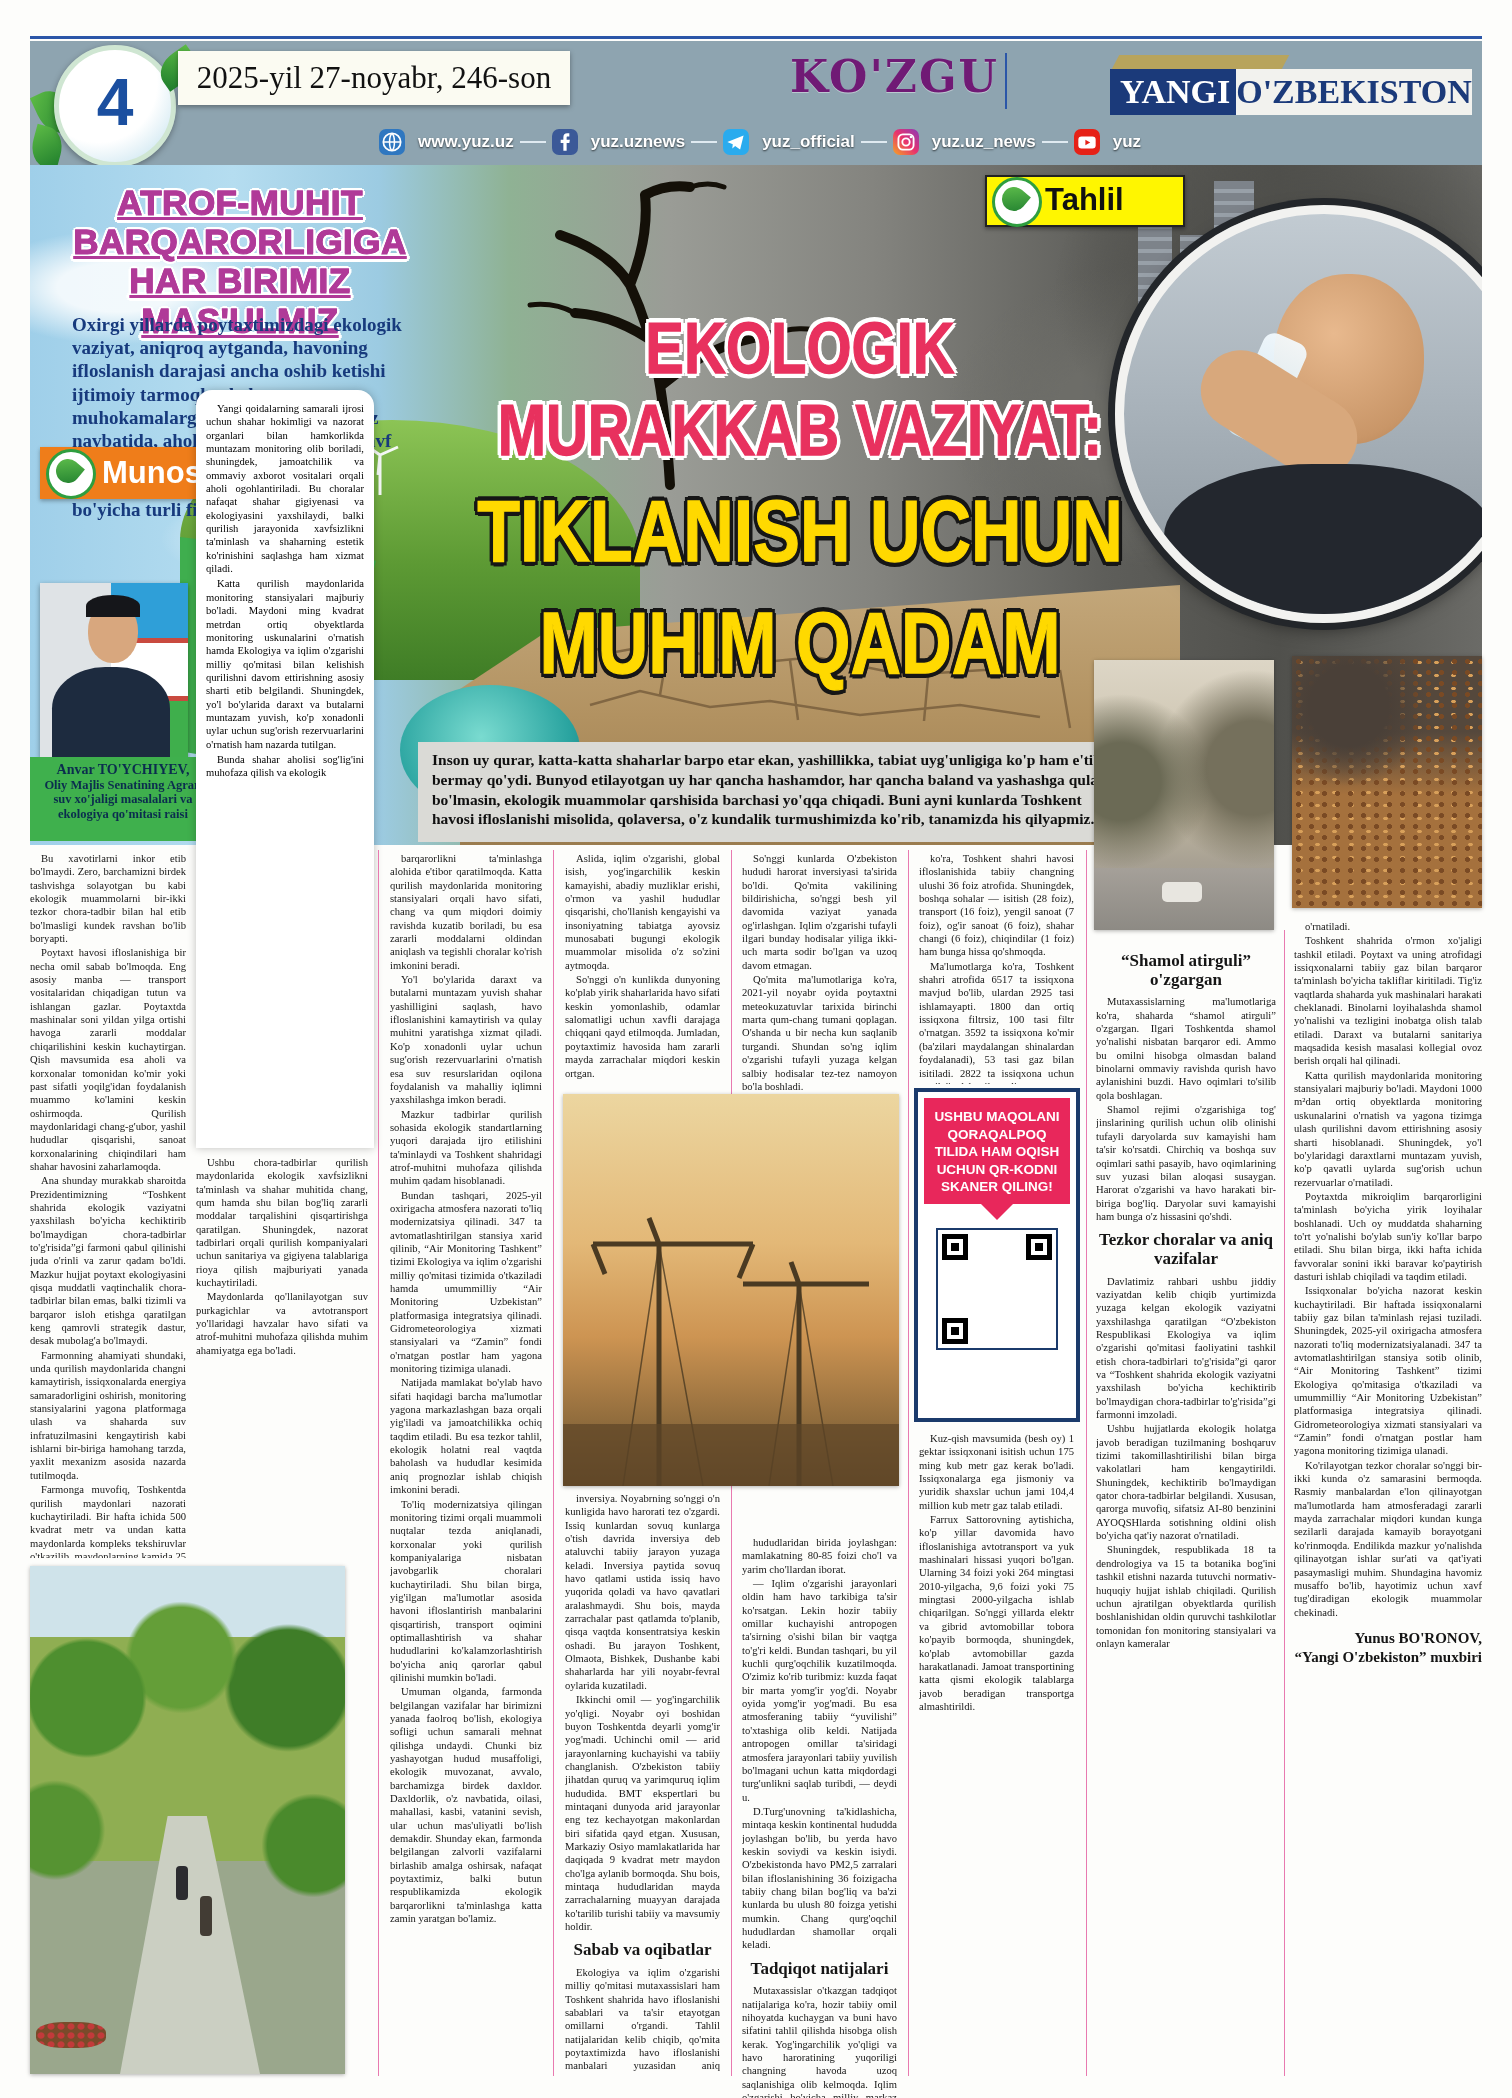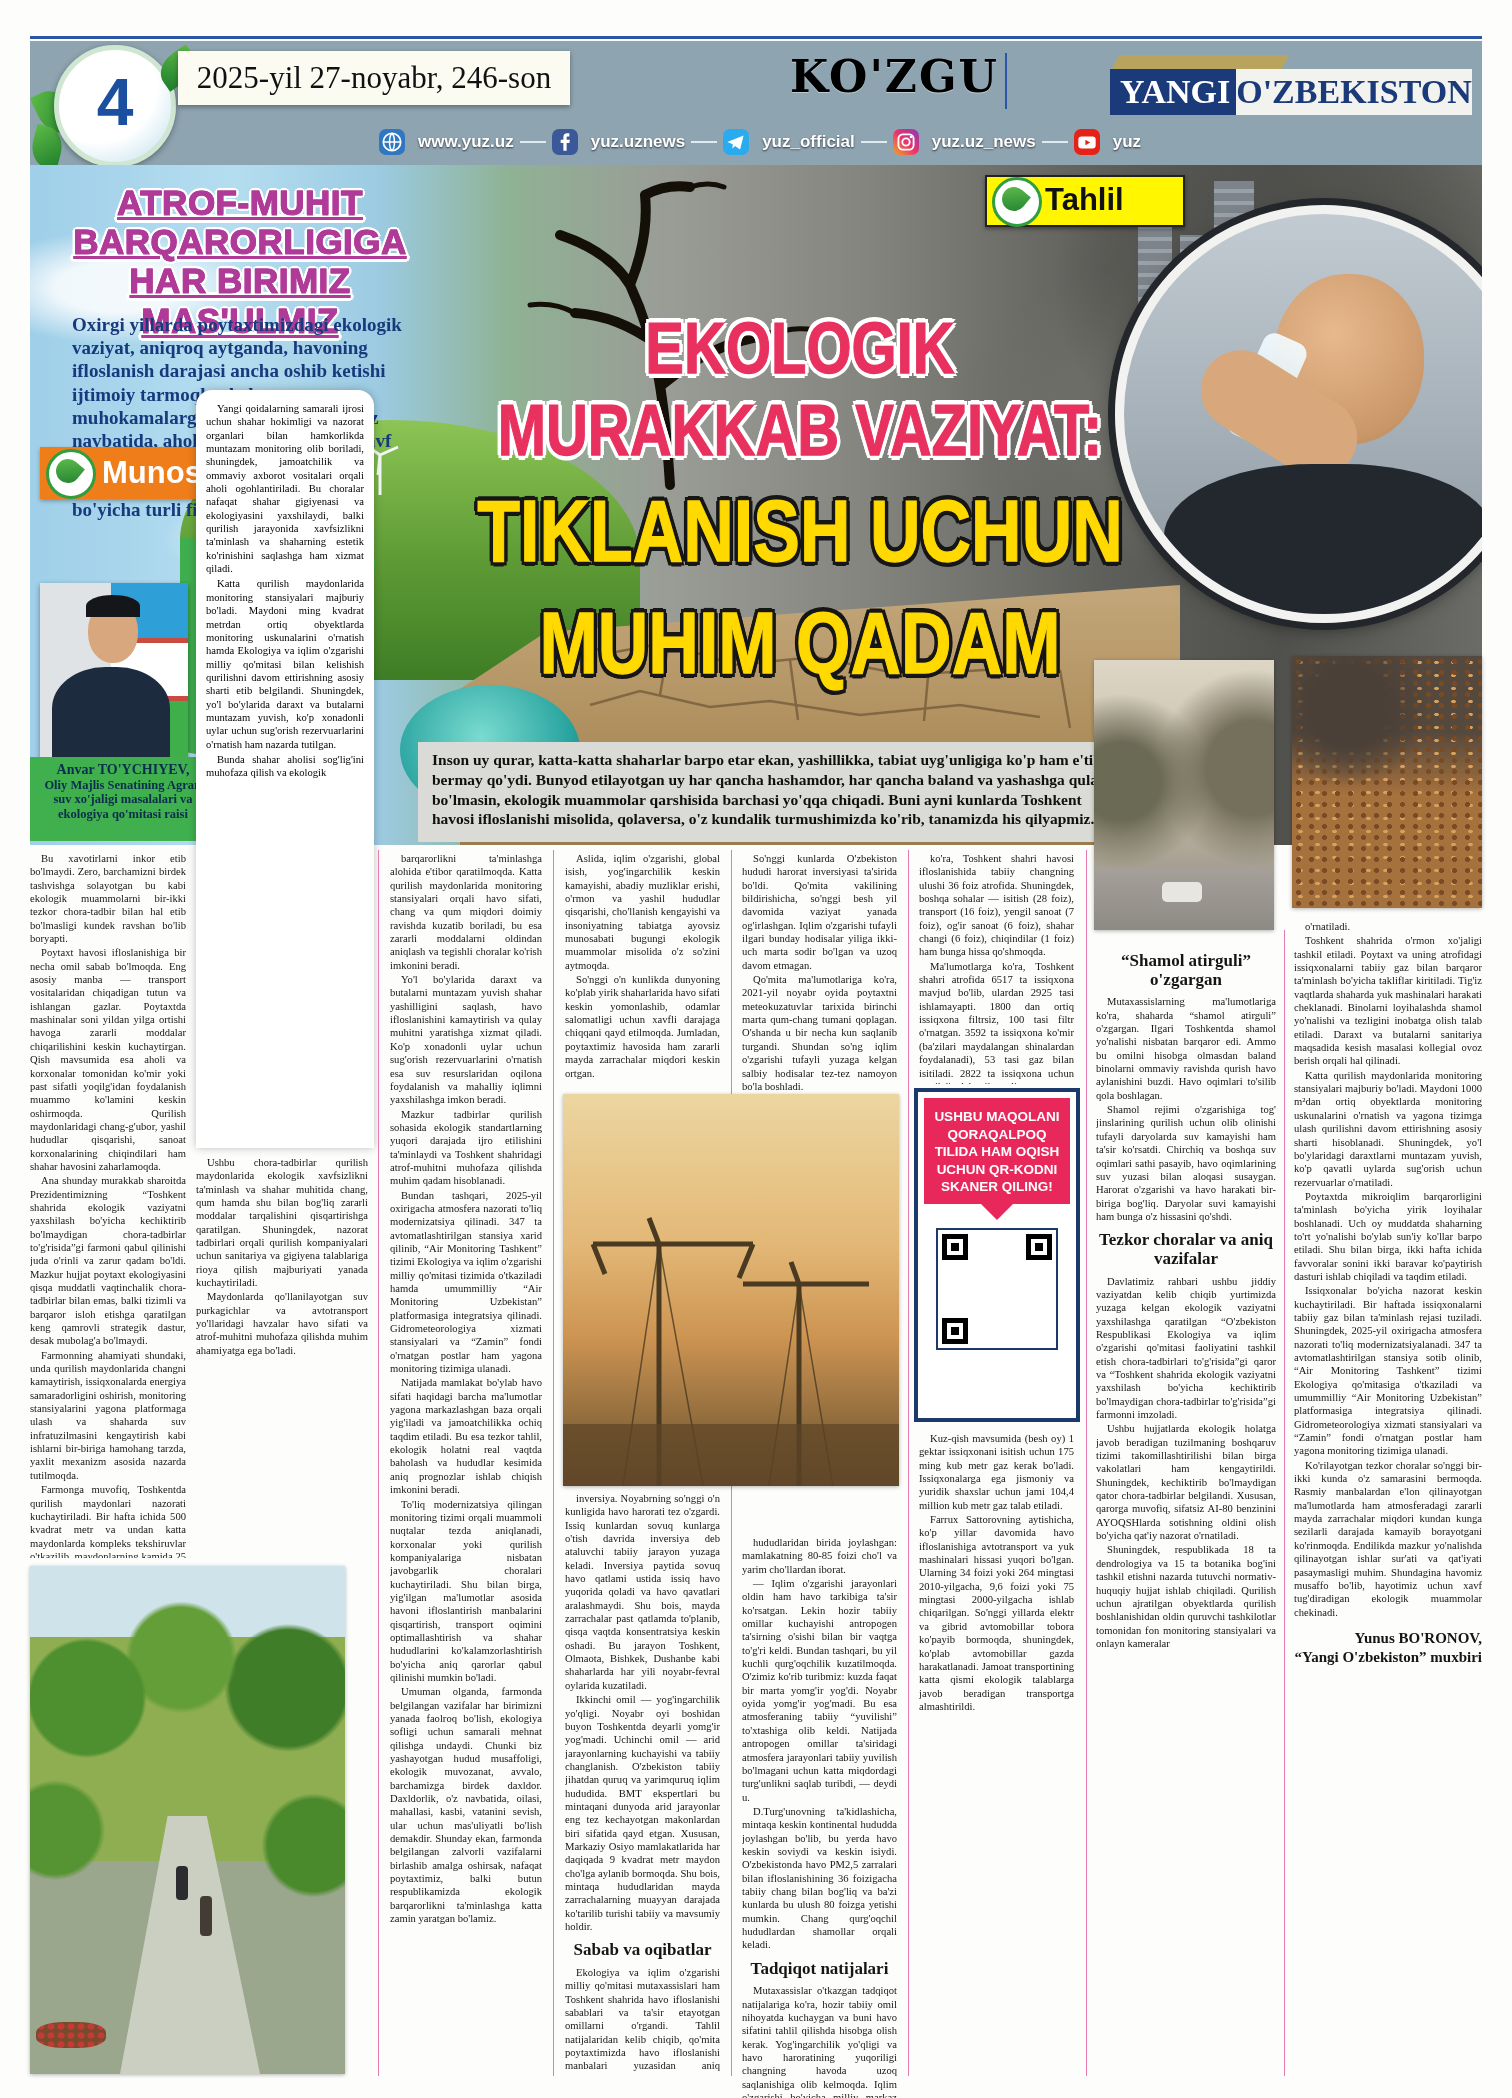--- a/index.html
+++ b/index.html
@@ -18,21 +18,21 @@
     border:5px solid #cfe6d2;box-shadow:0 2px 6px rgba(0,0,0,.35);text-align:center;}
   .pagebadge span{font:bold 66px/104px "Liberation Sans",sans-serif;color:#1b4fa0;}
   .leaf{position:absolute;background:linear-gradient(135deg,#5dbb46,#1e7d2c);border-radius:0 60% 0 60%;}
   .leaf.l1{left:8px;top:48px;width:34px;height:46px;transform:rotate(-25deg);}
   .leaf.l2{left:2px;top:86px;width:30px;height:40px;transform:rotate(15deg);}
   .leaf.l3{left:104px;top:-2px;width:30px;height:40px;transform:rotate(55deg);}
   .datebox{position:absolute;left:148px;top:10px;width:392px;height:54px;background:#fbfbf2;
     box-shadow:0 2px 5px rgba(0,0,0,.35);text-align:center;}
   .datebox span{font:400 31px/54px "Liberation Serif",serif;color:#111;}
   .mast-title{position:absolute;left:760px;top:12px;font:bold 44px/48px "DejaVu Serif",serif;
-    color:#000000;letter-spacing:2px;text-shadow:0 1px 0 rgba(255,255,255,.4);}
+    color:#701a75;letter-spacing:2px;text-shadow:0 1px 0 rgba(255,255,255,.4);}
   .mast-div{position:absolute;left:975px;top:12px;width:2px;height:56px;background:#2b56a8;}
   .brand{position:absolute;left:1080px;top:14px;height:60px;}
   .brand .gold{position:absolute;left:5px;top:0;width:170px;height:16px;background:#b8a45c;
     transform:skewX(-28deg);}
   .brand .row{position:absolute;left:0;top:14px;white-space:nowrap;}
   .brand .b1{display:inline-block;background:#1b3a7a;color:#fff;font:bold 34px/46px "Liberation Serif",serif;
     padding:0 10px;}
   .brand .b2{display:inline-block;background:#f2f2ee;color:#1b3a7a;font:bold 34px/46px "Liberation Serif",serif;
     padding:0 0;margin-left:-4px;}
   .socialbar{position:absolute;left:230px;top:88px;width:1000px;display:flex;align-items:center;

